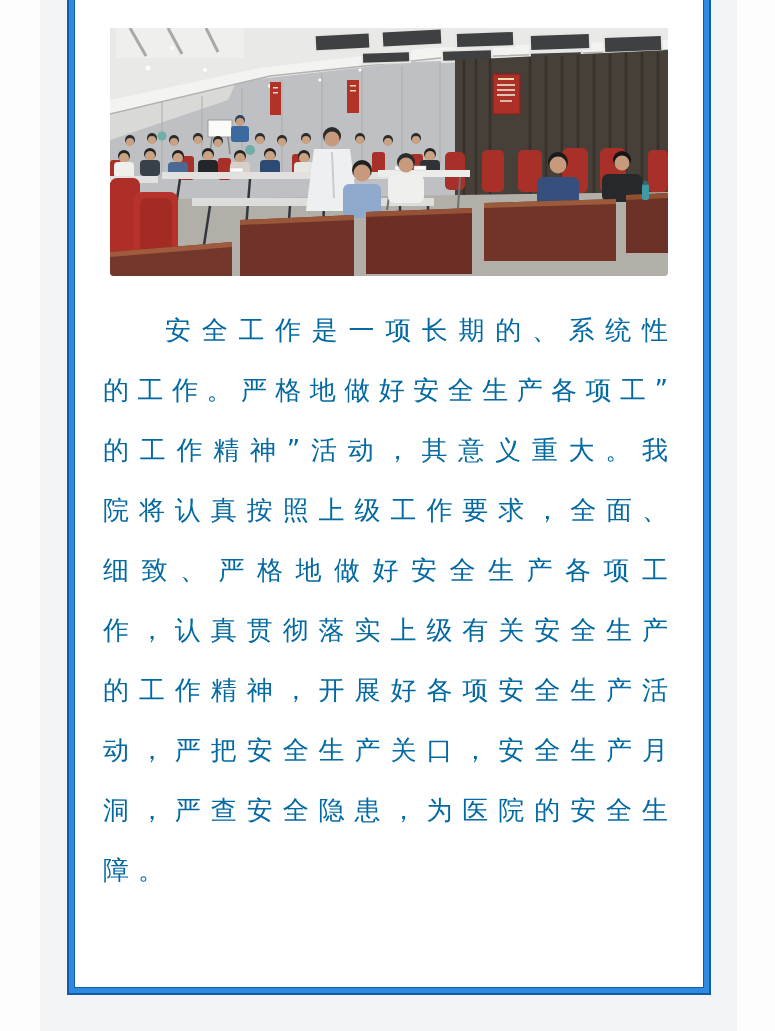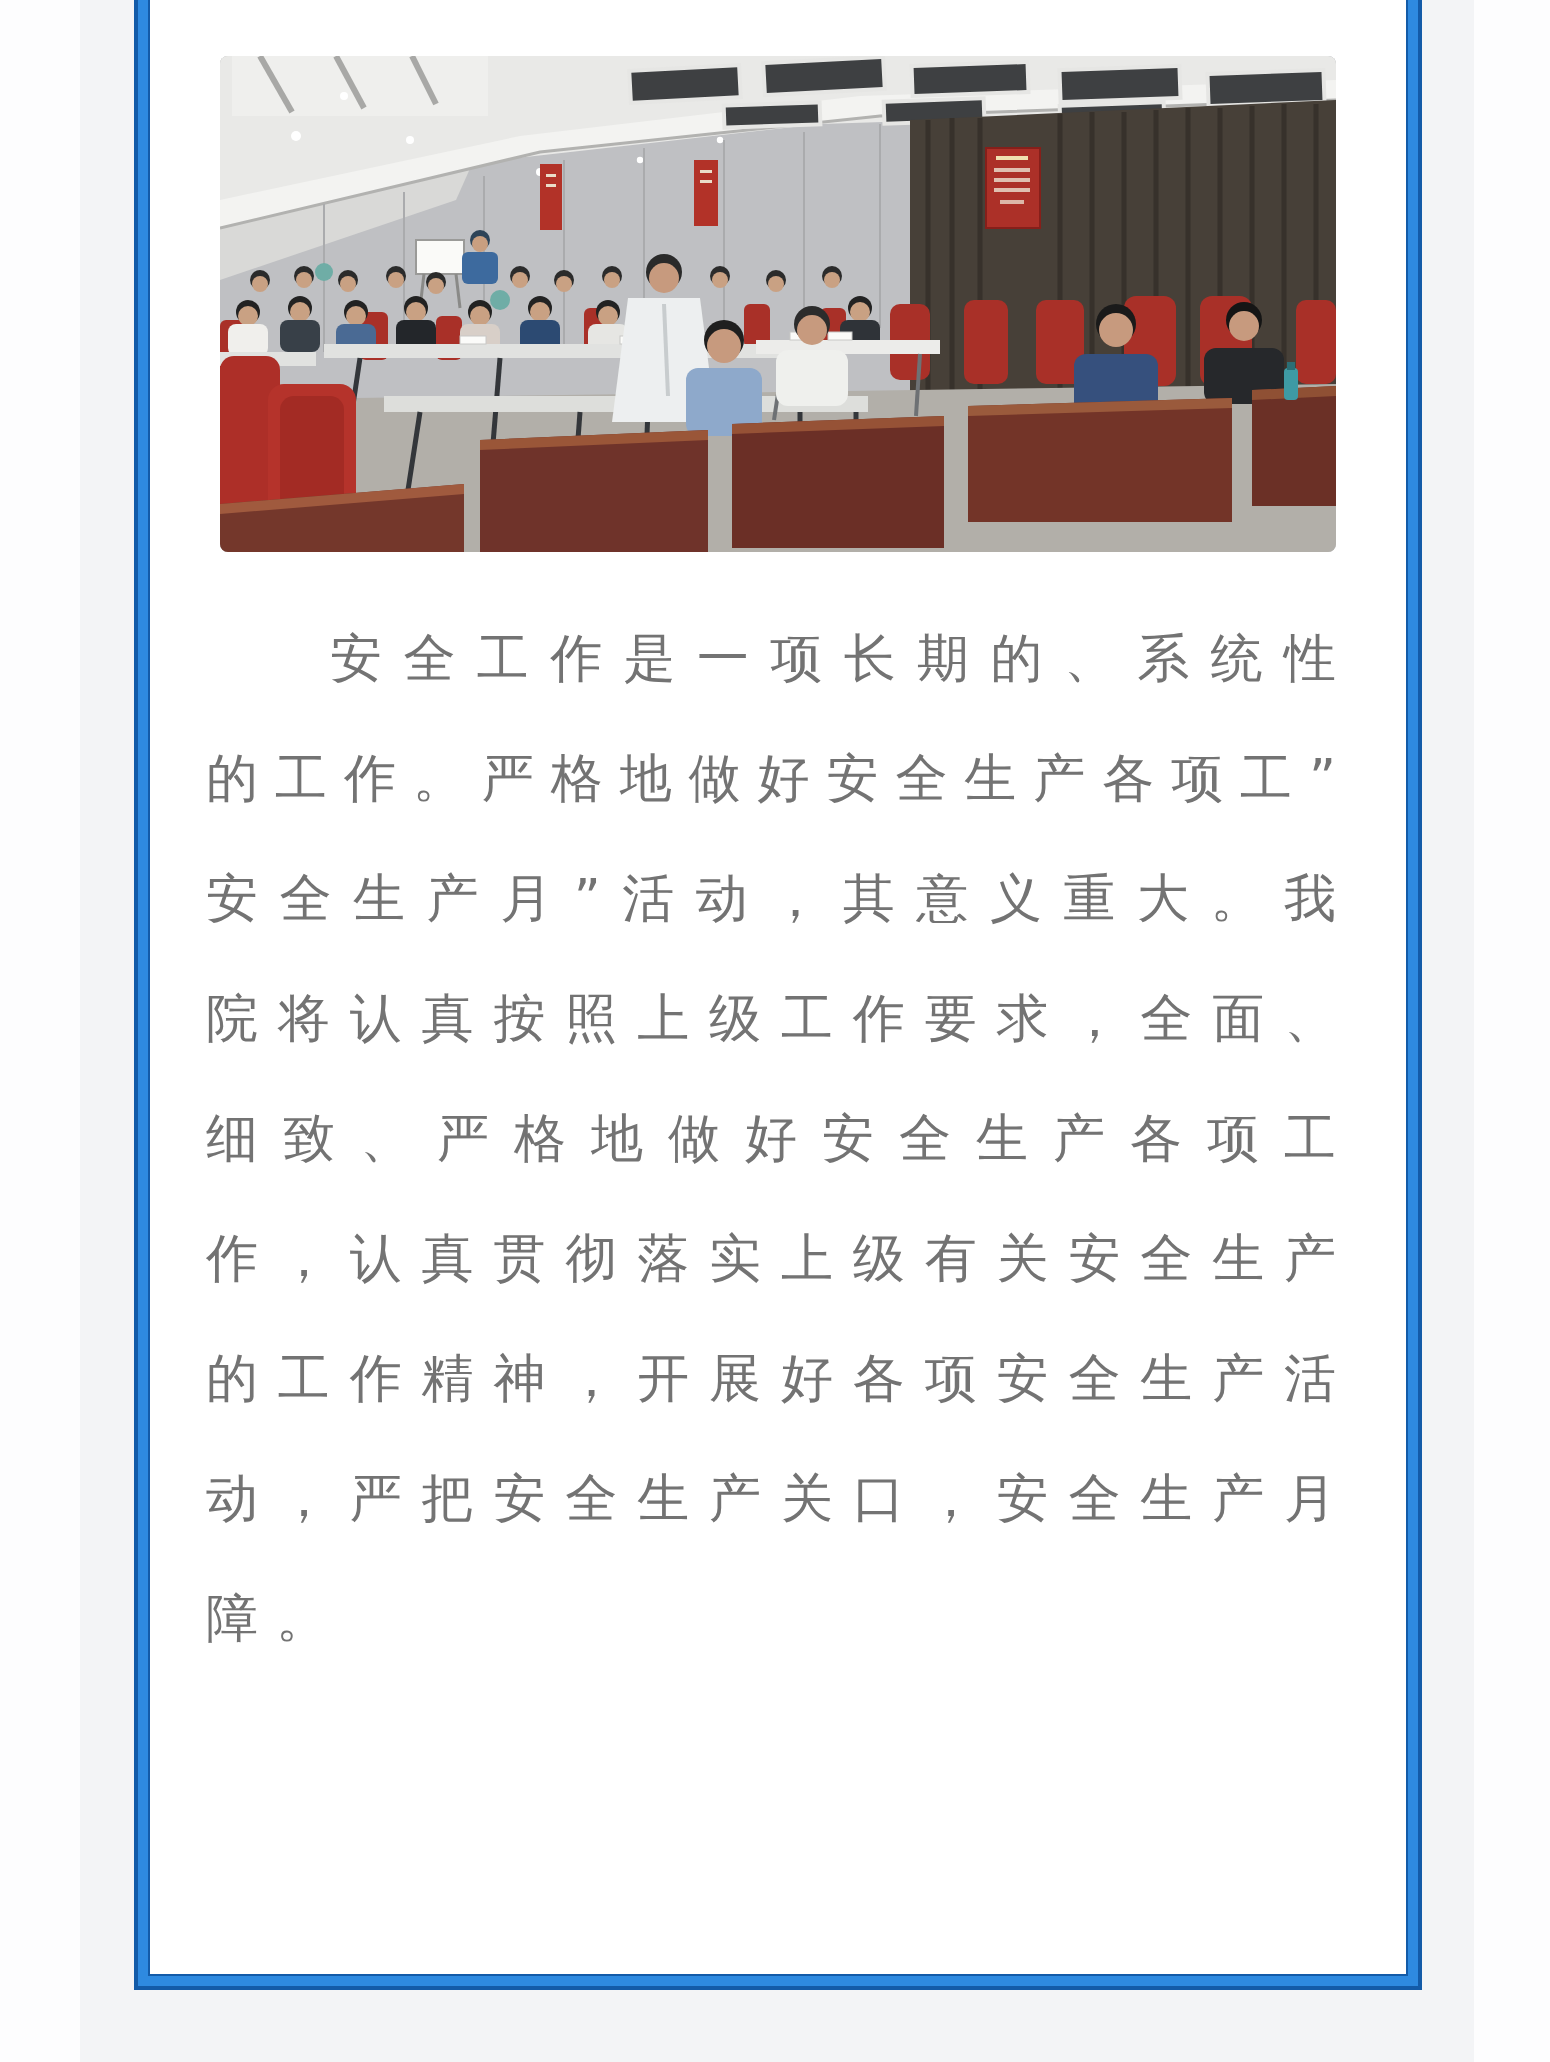--- a/index.html
+++ b/index.html
@@ -9,21 +9,21 @@
   .gray-band { position:absolute; left:40px; top:0; width:697px; height:1031px; background:#f3f4f6; }
 
   .card { position:absolute; left:67px; top:-15px; width:644px; height:1010px; box-sizing:border-box; background:#135ba8; padding:2px; }
   .card-mid { width:100%; height:100%; box-sizing:border-box; background:#2e8ae0; padding:5px; }
   .card-innerline { width:100%; height:100%; box-sizing:border-box; background:#135ba8; padding:1px; }
   .card-content { width:100%; height:100%; box-sizing:border-box; background:#ffffff; overflow:hidden; }
 
   .photo { display:block; width:558px; height:248px; margin:35px auto 0; border-radius:4px; overflow:hidden; background:#bfc0c3; }
   .photo svg { display:block; width:558px; height:248px; }
 
-  .paragraph { width:572px; margin:24px auto 0; color:#737373; font-size:26px; line-height:60px; letter-spacing:7px; }
+  .paragraph { width:572px; margin:24px auto 0; color:#0369a1; font-size:26px; line-height:60px; letter-spacing:7px; }
   .para-line { height:60px; text-align:justify; text-align-last:justify; box-sizing:border-box; white-space:nowrap; overflow:hidden; }
   .para-line:first-child { padding-left:62px; }
   .para-line:last-child { text-align-last:left; letter-spacing:9px; }
 </style>
 </head>
 <body>
 
 <div class="stage">
   <div class="gray-band"></div>
 
@@ -289,26 +289,27 @@
               <g>
                 <rect x="532" y="156" width="7" height="16" rx="2" fill="#3e9aa4"></rect>
                 <rect x="533.5" y="153" width="4" height="4" fill="#2a6e76"></rect>
               </g>
             </svg>
           </figure>
 
           <div class="paragraph">
               <div class="para-line">安全工作是一项长期的、系统性</div>
               <div class="para-line">的工作。严格地做好安全生产各项工”</div>
-              <div class="para-line">安全生产月”活动，其意义重大。我</div>
+              <div class="para-line">的工作精神”活动，其意义重大。我</div>
               <div class="para-line">院将认真按照上级工作要求，全面、</div>
               <div class="para-line">细致、严格地做好安全生产各项工</div>
               <div class="para-line">作，认真贯彻落实上级有关安全生产</div>
               <div class="para-line">的工作精神，开展好各项安全生产活</div>
               <div class="para-line">动，严把安全生产关口，安全生产月</div>
+              <div class="para-line">洞，严查安全隐患，为医院的安全生</div>
               <div class="para-line">障。</div>
             </div>
 
         </div>
       </div>
     </div>
   </div>
 </div>
 
 </body></html>

